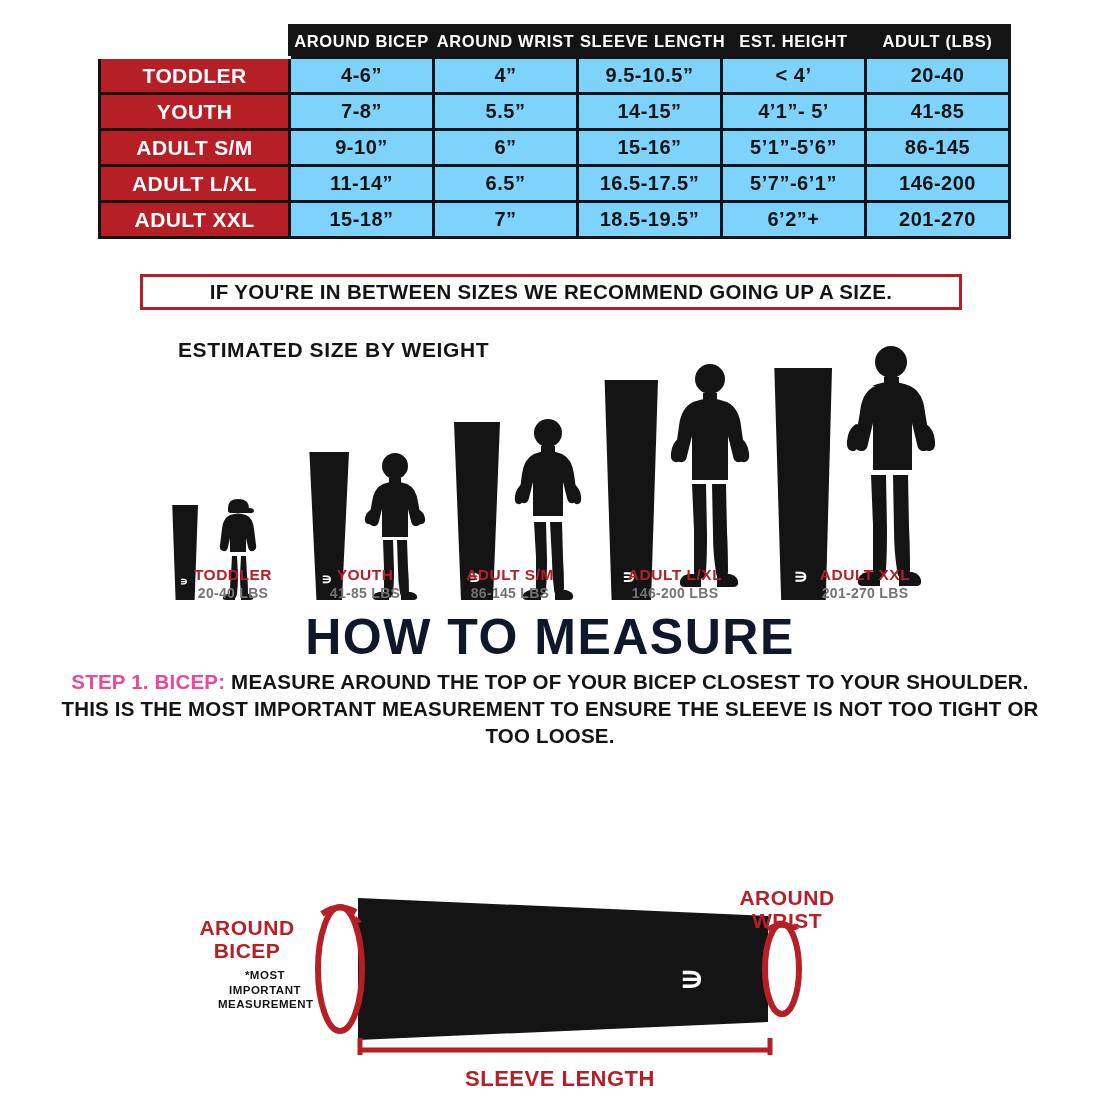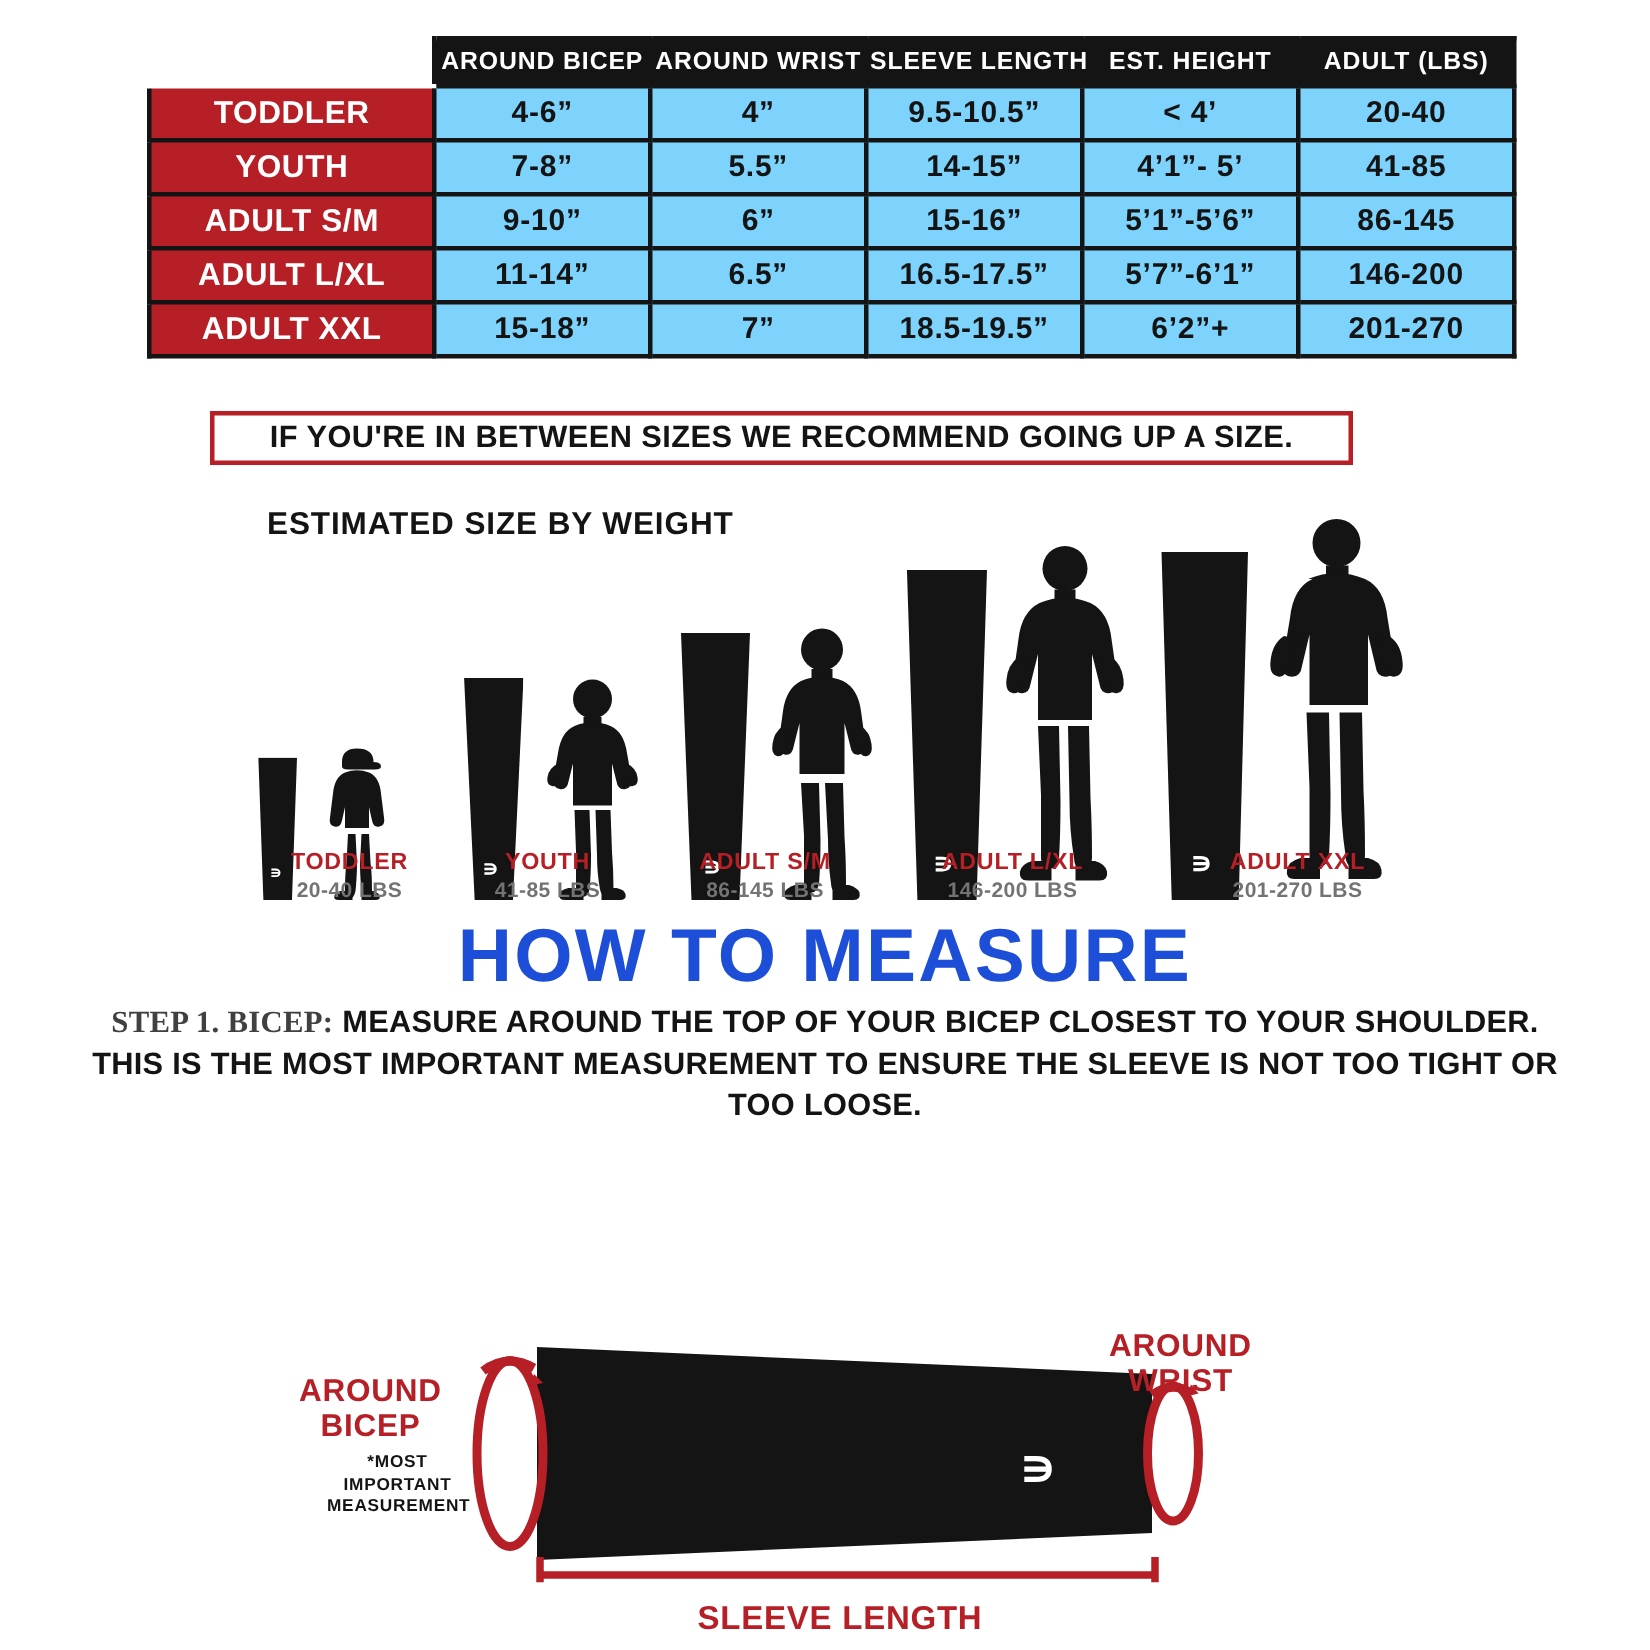--- a/index.html
+++ b/index.html
@@ -55,21 +55,21 @@
     letter-spacing: 0.4px;
     border-color: #141414;
   }
   .col-0 { width: 190px; }
   .col-x { width: 144px; }
 
   
   .note-box {
     position: absolute;
     left: 140px; top: 274px;
-    width: 762px; height: 36px;
+    width: 822px; height: 36px;
     border: 3px solid #b51f25;
     display: flex; align-items: center; justify-content: center;
     font-size: 20.5px; font-weight: bold; color: #141414;
     letter-spacing: 0.3px;
   }
 
   
   .est-title {
     position: absolute;
     left: 178px; top: 338px;
@@ -122,40 +122,40 @@
     letter-spacing: 0.3px;
     margin-top: 1px;
   }
 
   
   .htm {
     position: absolute;
     left: 0; top: 608px;
     width: 1100px;
     text-align: center;
-    color: #1d4ed8;
+    color: #0f172a;
     font-size: 50px;
     font-weight: bold;
     letter-spacing: 1.5px;
   }
   .steps {
     position: absolute;
     left: 48px; top: 668px;
     width: 1004px;
     text-align: center;
   }
   .step {
     margin-bottom: 16px;
     font-size: 20.5px;
     font-weight: bold;
     color: #141414;
     line-height: 1.32;
     letter-spacing: 0.2px;
   }
-  .step .hl { color: #404040; font-family: Liberation Serif, serif; }
+  .step .hl { color: #ec4899; }
 
   
   .diagram {
     position: absolute;
     left: 0; top: 880px;
     width: 1100px; height: 220px;
   }
   .d-label {
     position: absolute;
     color: #b51f25;

